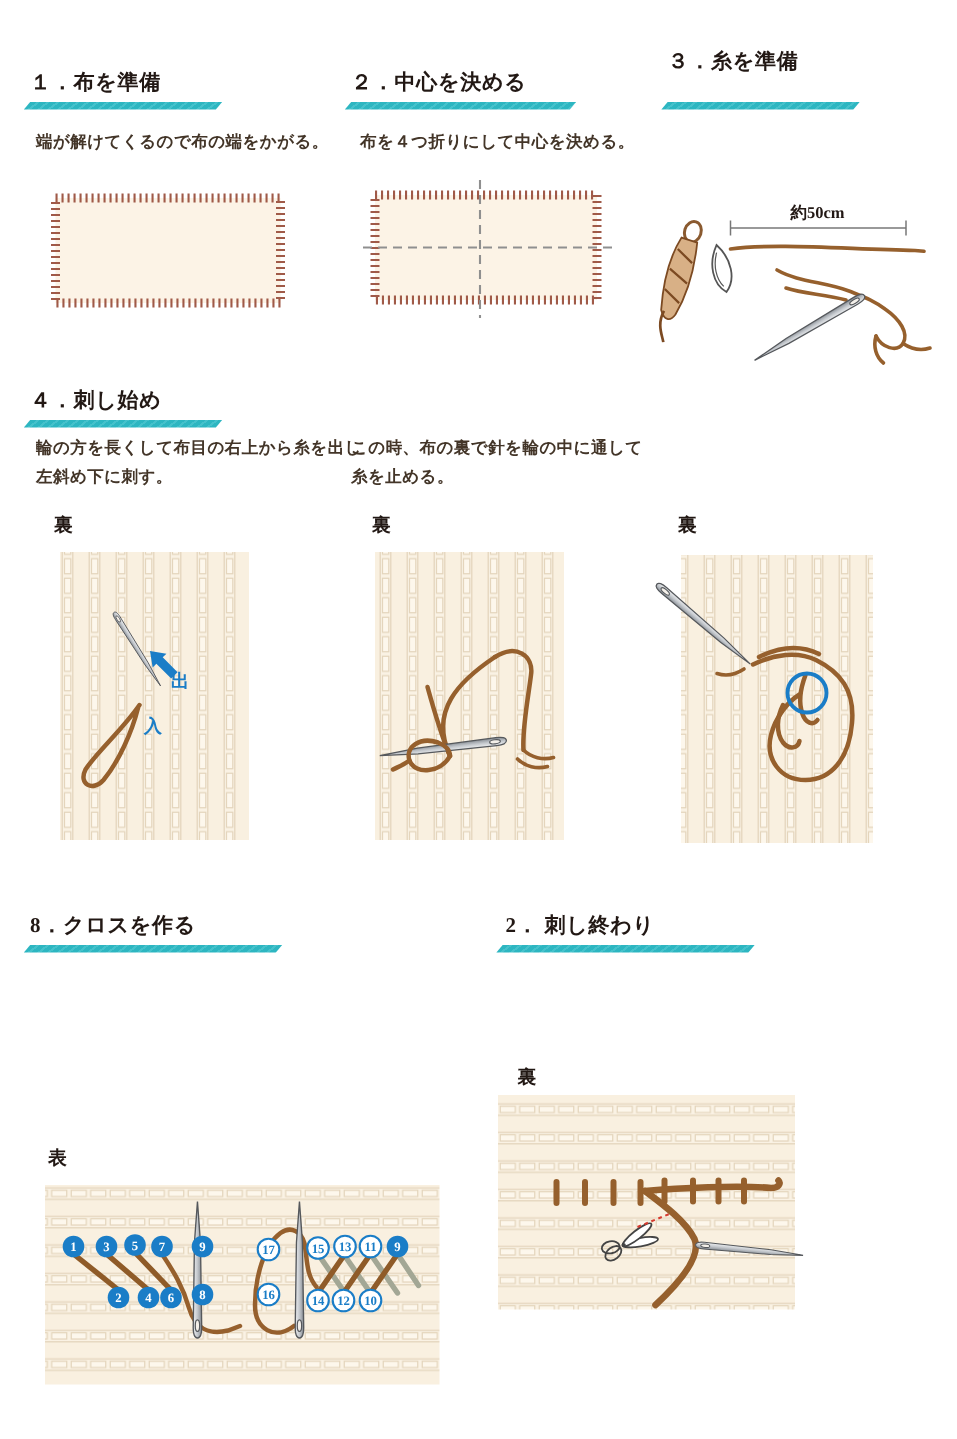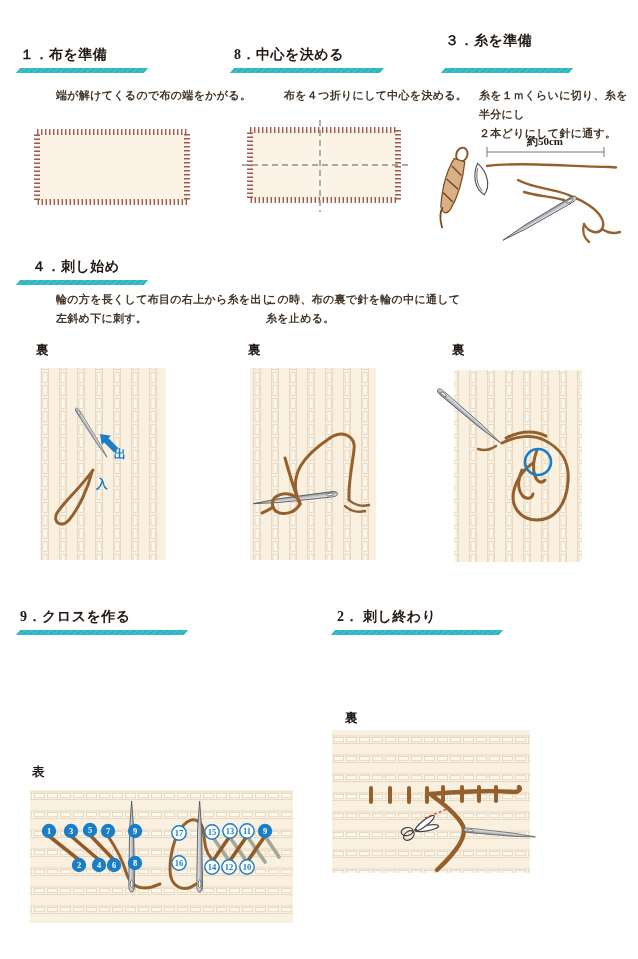--- a/index.html
+++ b/index.html
@@ -1,20 +1,20 @@
 <!DOCTYPE html>
 <html><head>
 <meta charset="utf-8">
 <style>
   html,body{margin:0;padding:0;background:#fff;}
   #page{position:relative;width:638px;height:929px;background:#fff;overflow:hidden;
         font-family:Liberation Serif, serif;}
   .step-title{position:absolute;font-size:14px;font-weight:bold;color:#221814;letter-spacing:.5px;white-space:nowrap;}
   .bar{position:absolute;height:5px;background:repeating-linear-gradient(115deg,#2db6c1 0 4px,#45c1cb 4px 6px);transform:skewX(-40deg);}
-  .body-text{position:absolute;font-size:11px;font-weight:bold;color:#433528;line-height:1.72;letter-spacing:.3px;white-space:pre-line;margin-left:32px;}
+  .body-text{position:absolute;font-size:11px;font-weight:bold;color:#433528;line-height:1.72;letter-spacing:.3px;white-space:pre-line;}
   .panel-label{position:absolute;font-size:12.5px;font-weight:bold;color:#221814;}
   svg{position:absolute;overflow:visible;}
   .thread{fill:none;stroke:#96602d;stroke-width:3;stroke-linecap:round;}
   .thread-thin{fill:none;stroke:#96602d;stroke-width:2.4;stroke-linecap:round;}
   .xstitch-b{stroke:#8f5b28;stroke-width:3.6;stroke-linecap:round;}
   .xstitch-g{stroke:#a3a795;stroke-width:3.6;stroke-linecap:round;}
   .num-circle circle{fill:#1a7dc7;}
   .num-circle text{fill:#fff;font-size:8.5px;font-weight:bold;text-anchor:middle;}
   .num-circle.outline circle{fill:#fff;stroke:#1a7dc7;stroke-width:1.4;}
   .num-circle.outline text{fill:#1a7dc7;}
@@ -51,34 +51,32 @@
   </svg>
 
   <div class="step-title" style="left:20px;top:46px">１．布を準備</div>
   <div class="bar" style="left:18px;top:68px;width:128px"></div>
   <div class="body-text" style="left:24px;top:86px">端が解けてくるので布の端をかがる。</div>
   <svg style="left:28px;top:120px" width="172" height="95">
     <rect x="9" y="12" width="150" height="70" fill="#fcf3e6"></rect>
     <rect x="9" y="12" width="150" height="70" fill="none" stroke="#a05a48" stroke-width="6" stroke-dasharray="1.4 2.6"></rect>
   </svg>
 
-  <div class="step-title" style="left:234px;top:46px">8．中心を決める</div>
+  <div class="step-title" style="left:234px;top:46px">２．中心を決める</div>
   <div class="bar" style="left:232px;top:68px;width:150px"></div>
-  <div class="body-text" style="left:252px;top:86px">布を４つ折りにして中心を決める。</div>
+  <div class="body-text" style="left:240px;top:86px">布を４つ折りにして中心を決める。</div>
   <svg style="left:242px;top:118px" width="172" height="100">
     <rect x="8" y="12" width="148" height="70" fill="#fcf3e6"></rect>
     <rect x="8" y="12" width="148" height="70" fill="none" stroke="#a05a48" stroke-width="6" stroke-dasharray="1.4 2.6"></rect>
     <line x1="78" y1="2" x2="78" y2="94" stroke="#8f8f8f" stroke-width="1.4" stroke-dasharray="6 4"></line>
     <line x1="0" y1="47" x2="166" y2="47" stroke="#8f8f8f" stroke-width="1.4" stroke-dasharray="6 4"></line>
   </svg>
 
   <div class="step-title" style="left:445px;top:32px">３．糸を準備</div>
   <div class="bar" style="left:443px;top:68px;width:128px"></div>
-  <div class="body-text" style="left:447px;top:86px">糸を１ｍくらいに切り、糸を半分にし
-２本どりにして針に通す。</div>
   <svg style="left:432px;top:130px" width="206" height="130">
 
     <g stroke="#777" stroke-width="1">
       <line x1="55" y1="22" x2="172" y2="22"></line>
       <line x1="55" y1="17" x2="55" y2="27"></line>
       <line x1="172" y1="17" x2="172" y2="27"></line>
     </g>
     <text x="113" y="15" class="measure-label">約50cm</text>
 
     <path d="M55,36 C85,32 130,36 178,37 L184,37.5" class="thread-thin"></path>
@@ -94,21 +92,21 @@
       <path d="M0,-16 C-8,-5 -8,9 0,16 C8,9 8,-5 0,-16 Z" fill="#fff" stroke="#555" stroke-width="1.2"></path>
       <path d="M-1,-11 C-5,-3 -5,6 -1,12" fill="none" stroke="#555" stroke-width="0.8"></path>
     </g>
 
     <path d="M86,50 C100,58 118,58 134,64 C144,68 150,70 158,76 C168,83 174,92 170,99 C166,105 156,102 152,94" class="thread-thin"></path>
     <path d="M92,62 C104,66 118,66 132,70" class="thread-thin"></path>
     <path d="M170,99 C176,103 182,104 188,102 M152,94 C150,101 152,108 157,112" class="thread-thin"></path>
     <use href="#needle" transform="translate(146,70) rotate(149.5) scale(0.85)"></use>
   </svg>
 
-  <div class="step-title" style="left:32px;top:258px">４．刺し始め</div>
+  <div class="step-title" style="left:20px;top:258px">４．刺し始め</div>
   <div class="bar" style="left:18px;top:280px;width:128px"></div>
   <div class="body-text" style="left:24px;top:290px">輪の方を長くして布目の右上から糸を出し
 左斜め下に刺す。</div>
   <div class="body-text" style="left:234px;top:290px">この時、布の裏で針を輪の中に通して
 糸を止める。</div>
 
   <div class="panel-label" style="left:36px;top:342px">裏</div>
   <svg style="left:30px;top:358px" width="150" height="212">
     <rect x="10" y="10" width="126" height="192" fill="url(#weaveV)"></rect>
     <use href="#needle" transform="translate(48,49) rotate(57.7) scale(0.58)"></use>
@@ -137,21 +135,21 @@
     <rect x="14" y="12" width="128" height="192" fill="url(#weaveV)"></rect>
     <path d="M66,80 C80,73 94,72 106,78" class="thread"></path>
     <path d="M62,85 C76,78 92,76 104,82 C120,90 130,102 128,124 C126,148 114,162 97,162 C80,162 70,148 74,132 C77,120 85,110 93,105" class="thread"></path>
     <path d="M97,92 C94,100 92,110 95,118 C97,124 102,126 105,122" class="thread"></path>
     <path d="M82,112 C78,120 77,130 82,137 C86,142 92,141 93,136" class="thread"></path>
     <path d="M56,88 C50,92 44,93 38,91" class="thread-thin"></path>
     <use href="#needle" transform="translate(0,29) rotate(40.5) scale(0.82)"></use>
     <circle cx="98" cy="104" r="13" fill="none" stroke="#1a7dc7" stroke-width="2.6"></circle>
   </svg>
 
-  <div class="step-title" style="left:20px;top:608px">9．クロスを作る</div>
+  <div class="step-title" style="left:20px;top:608px">8．クロスを作る</div>
   <div class="bar" style="left:18px;top:630px;width:168px"></div>
   <div class="panel-label" style="left:32px;top:764px">表</div>
 
   <svg style="left:20px;top:780px" width="295" height="168">
     <rect x="10" y="10" width="263" height="133" fill="url(#weaveH)"></rect>
 
     <g>
       <line x1="29" y1="56" x2="59" y2="80" class="xstitch-b"></line>
       <line x1="51" y1="56" x2="79" y2="80" class="xstitch-b"></line>
       <line x1="70" y1="55" x2="94" y2="80" class="xstitch-b"></line>

